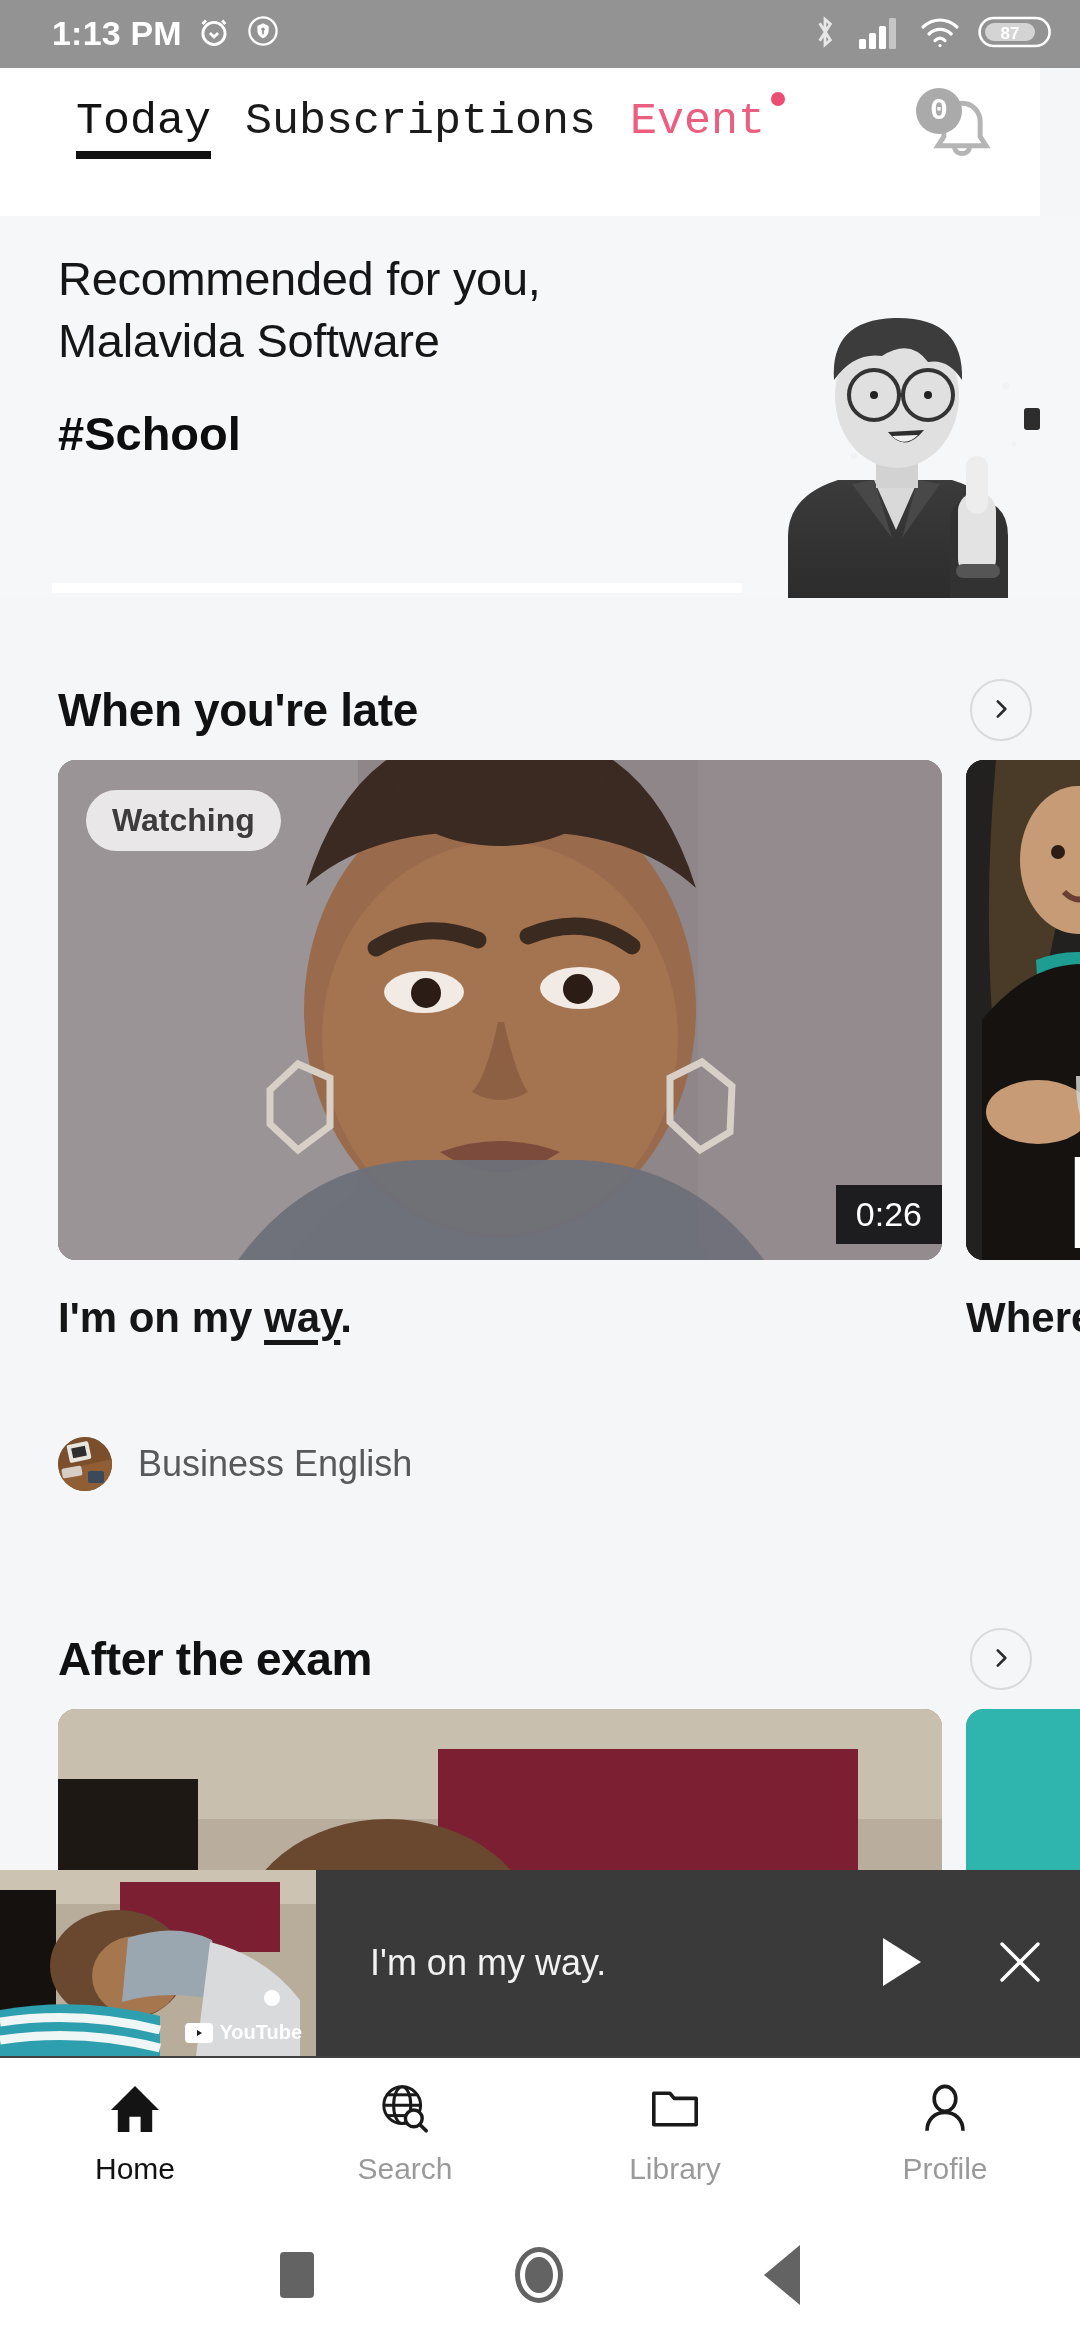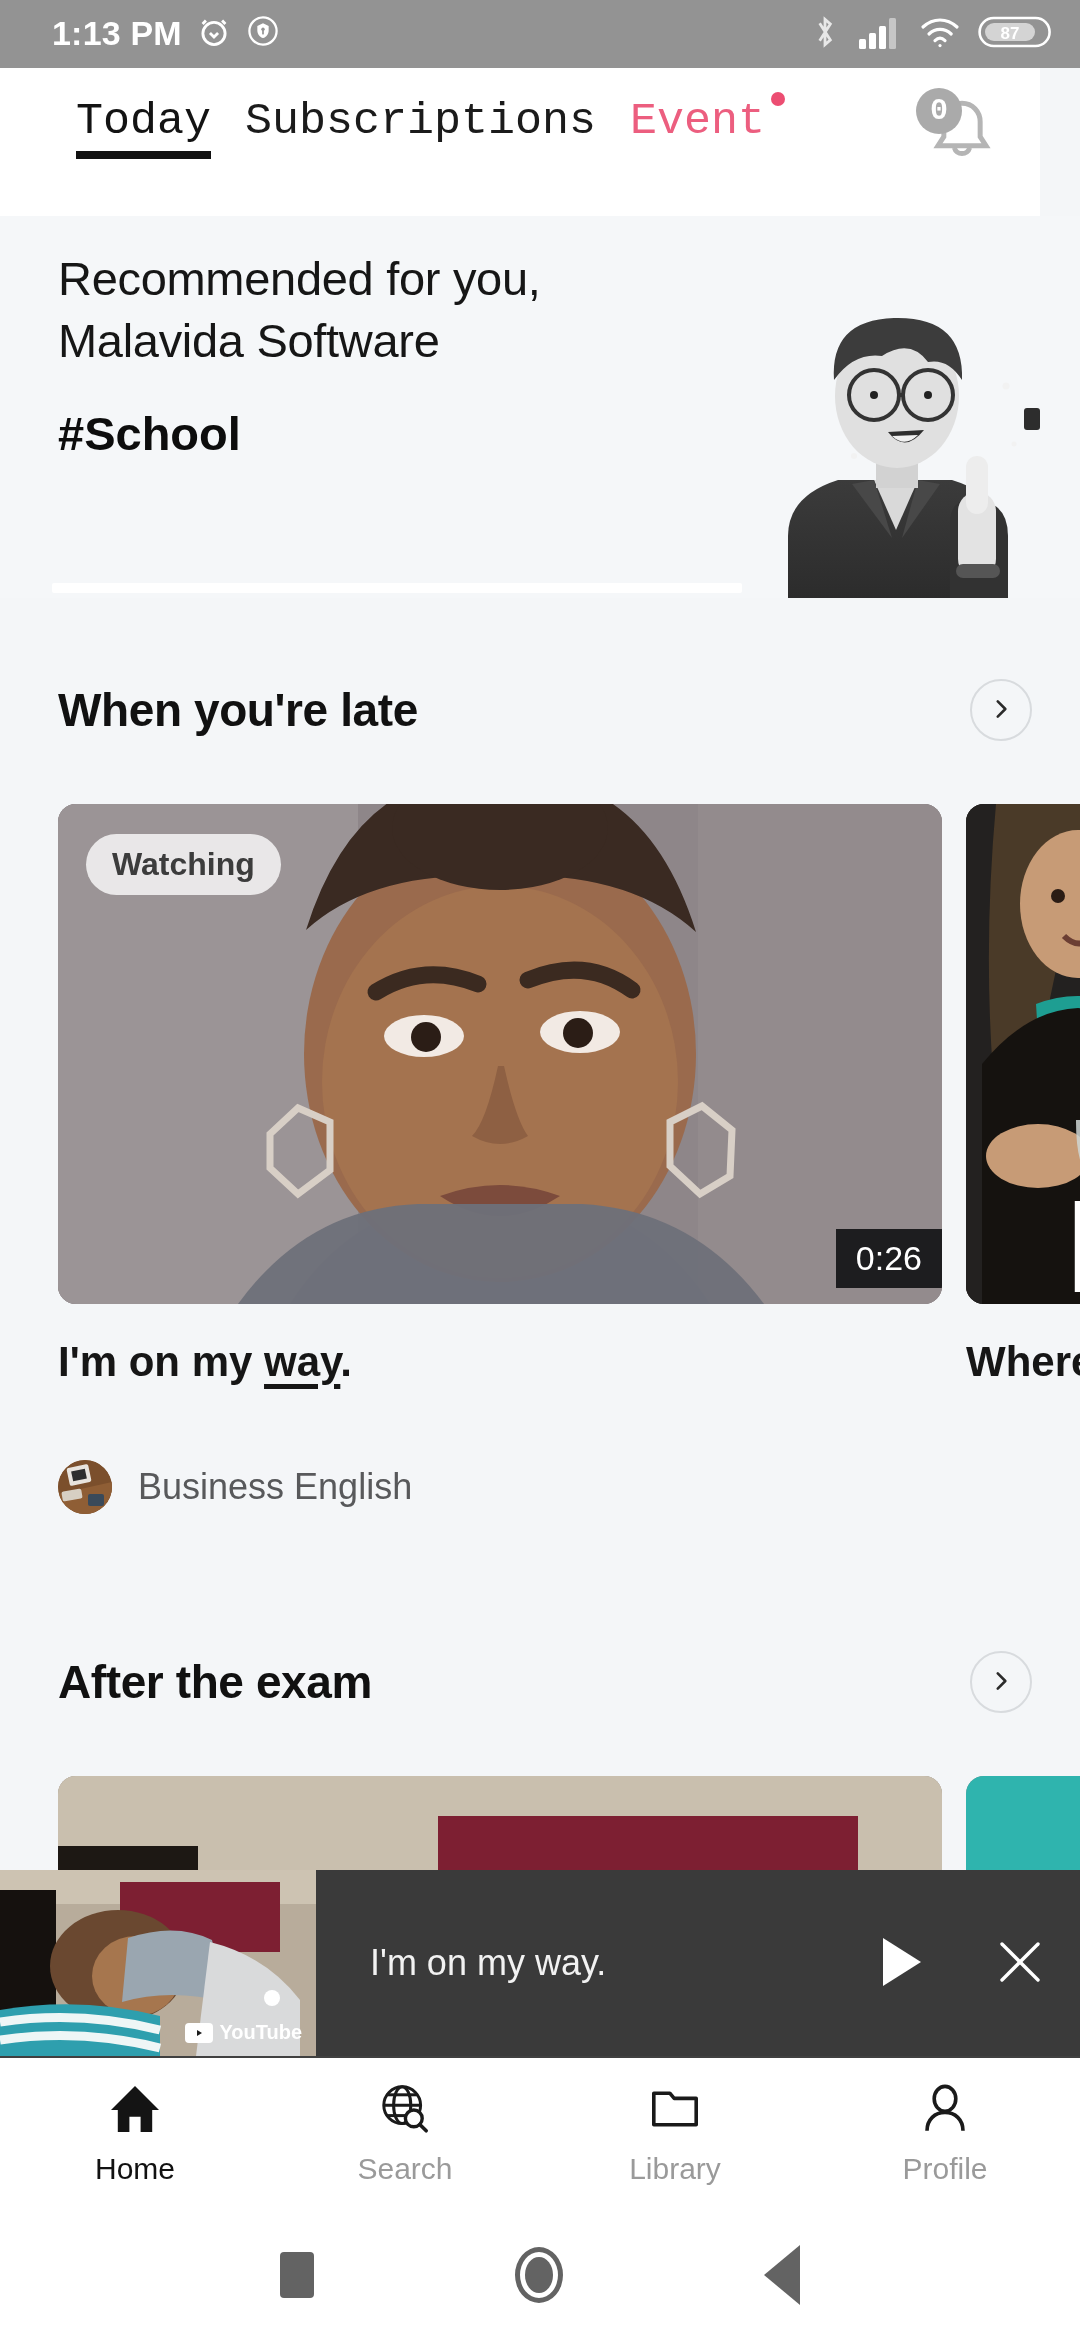--- a/index.html
+++ b/index.html
@@ -169,21 +169,20 @@
     padding-left: 58px;
     overflow: hidden;
   }
   .card { flex: 0 0 auto; }
   .thumb {
     position: relative;
     width: 884px; height: 500px;
     border-radius: 18px;
     overflow: hidden;
     background: #8b8487;
-    margin-top: 44px;
   }
   .badge-watching {
     position: absolute;
     top: 30px; left: 28px;
     background: rgba(255,255,255,0.78);
     color: #3c3c3c;
     font-size: 32px;
     font-weight: bold;
     padding: 12px 26px;
     border-radius: 40px;
@@ -198,21 +197,21 @@
   }
   .card-title {
     margin-top: 34px;
     font-size: 42px;
     font-weight: bold;
     color: #161616;
     white-space: nowrap;
   }
   .card-title u { text-decoration-thickness: 5px; text-underline-offset: 8px; }
   .channel {
-    margin-top: 74px;
+    margin-top: 95px;
     display: flex;
     align-items: center;
     gap: 26px;
   }
   .avatar {
     width: 54px; height: 54px;
     border-radius: 50%;
     overflow: hidden;
     background: #8a5f3a;
     flex: 0 0 auto;

